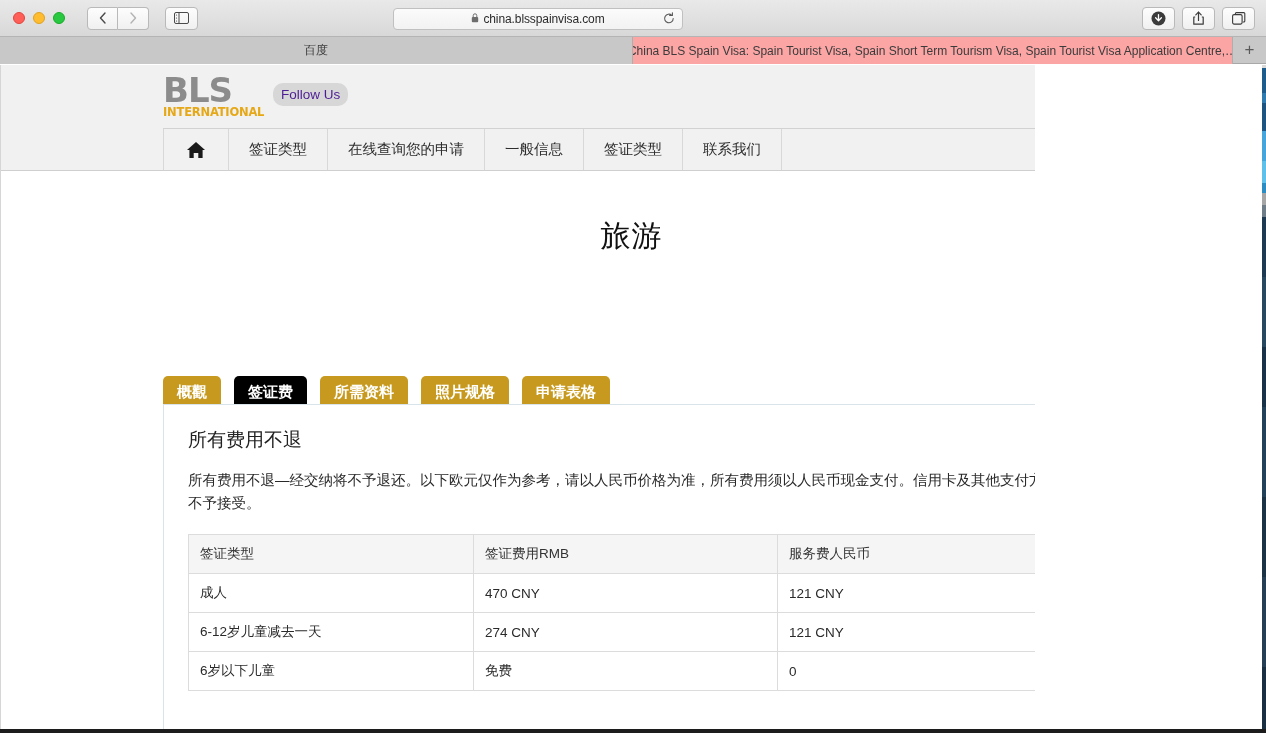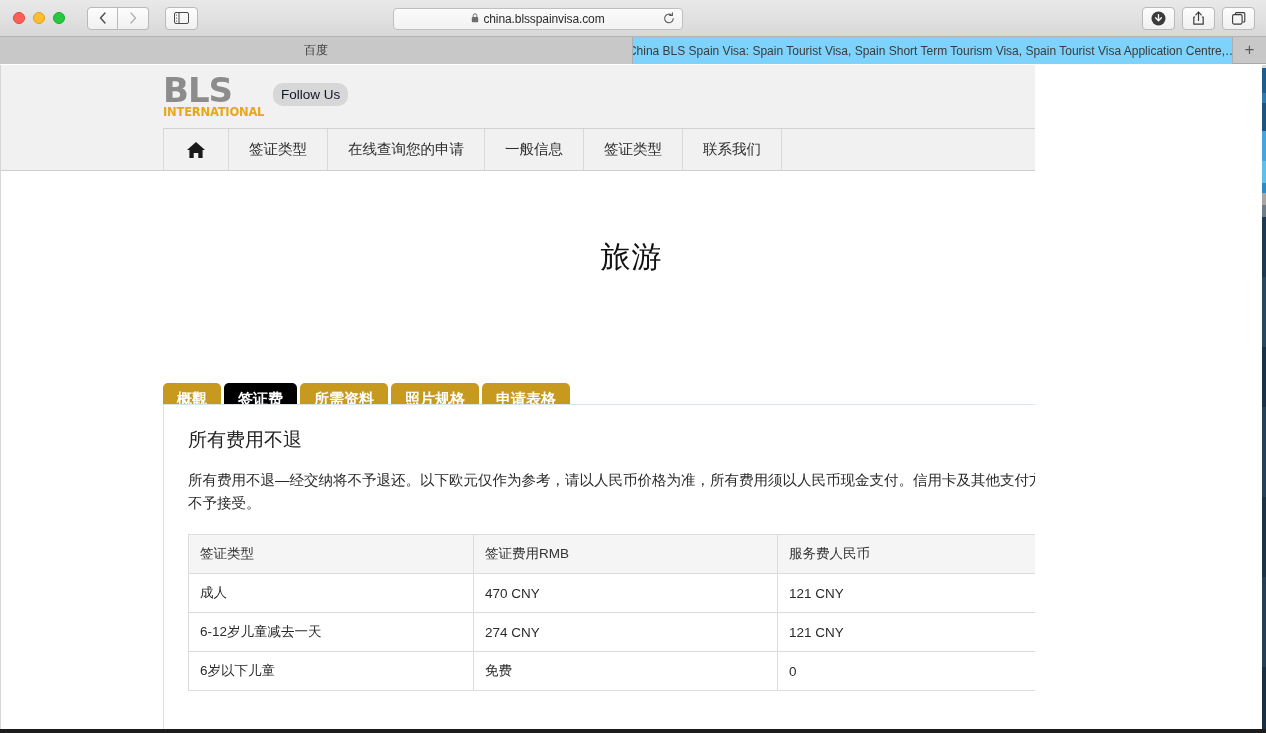--- a/index.html
+++ b/index.html
@@ -72,21 +72,21 @@
     border-bottom:1px solid #a8a8a8;
     display:flex; position:relative;
   }
   .tab {
     height:27px; display:flex; align-items:center; justify-content:center;
     font-size:12px; color:#3b3b3b; overflow:hidden; white-space:nowrap;
     border-right:1px solid #aeaeae;
     padding:0 10px;
   }
   .tab.inactive { width:633px; background:#c8c8c8; }
-  .tab.active   { width:600px; background:#7dd3fc; }
+  .tab.active   { width:600px; background:#fca5a5; }
   .newtab {
     flex:1; display:flex; align-items:center; justify-content:center;
     color:#5a5a5a; font-size:17px; font-weight:300;
     background:#c8c8c8;
   }
 
   
   .viewport {
     position:absolute; top:65px; left:0;
     width:1035px; height:668px;
@@ -114,21 +114,21 @@
     letter-spacing:-1px; line-height:32px;
   }
   .logo .intl {
     font-family:"DejaVu Sans", sans-serif;
     font-size:11.5px; font-weight:bold; color:#e6a817;
     letter-spacing:-0.2px; line-height:12px;
   }
 
   .followus {
     position:absolute; left:272px; top:18px;
-    background:#d7d7d7; color:#0f172a;
+    background:#d7d7d7; color:#4c1d95;
     font-size:13.5px; padding:4px 8px;border-radius:10px;
   }
   .social { position:absolute; left:350px; top:83px; display:flex; gap:9px; }
   .sico { width:20px; height:20px; display:block; }
 
   .cn-title {
     position:absolute; left:646px; top:78px;
     font-size:19px; font-weight:bold; color:#d79b00;
     letter-spacing:1px; white-space:nowrap;
   }
@@ -167,26 +167,26 @@
   .navitem:first-child { border-left:1px solid #d8d8d8; padding:0 22px; }
   .nav-bottom-border {
     position:absolute; bottom:0; left:0; width:100%; height:1px; background:#cfcfcf;
   }
 
   
   .content { background:#ffffff; width:100%; height:560px; position:relative; }
 
   .page-title {
     text-align:center; font-size:30px; color:#111; font-weight:normal;
-    padding-top:66px; letter-spacing:1px;
+    padding-top:45px; letter-spacing:1px;
   }
 
   .tabs-row {
-    position:absolute; left:162px; top:212px;
-    display:flex; gap:3px; align-items:flex-end;
+    position:absolute; left:162px; top:205px;
+    display:flex; gap:13px; align-items:flex-end;
   }
   .ftab {
     background:#c79a1f; color:#ffffff;
     font-size:15px; font-weight:bold;
     padding:7px 14px 8px 14px;
     border-radius:5px 5px 0 0;
     white-space:nowrap;
   }
   .ftab.active { background:#000000; }
 

